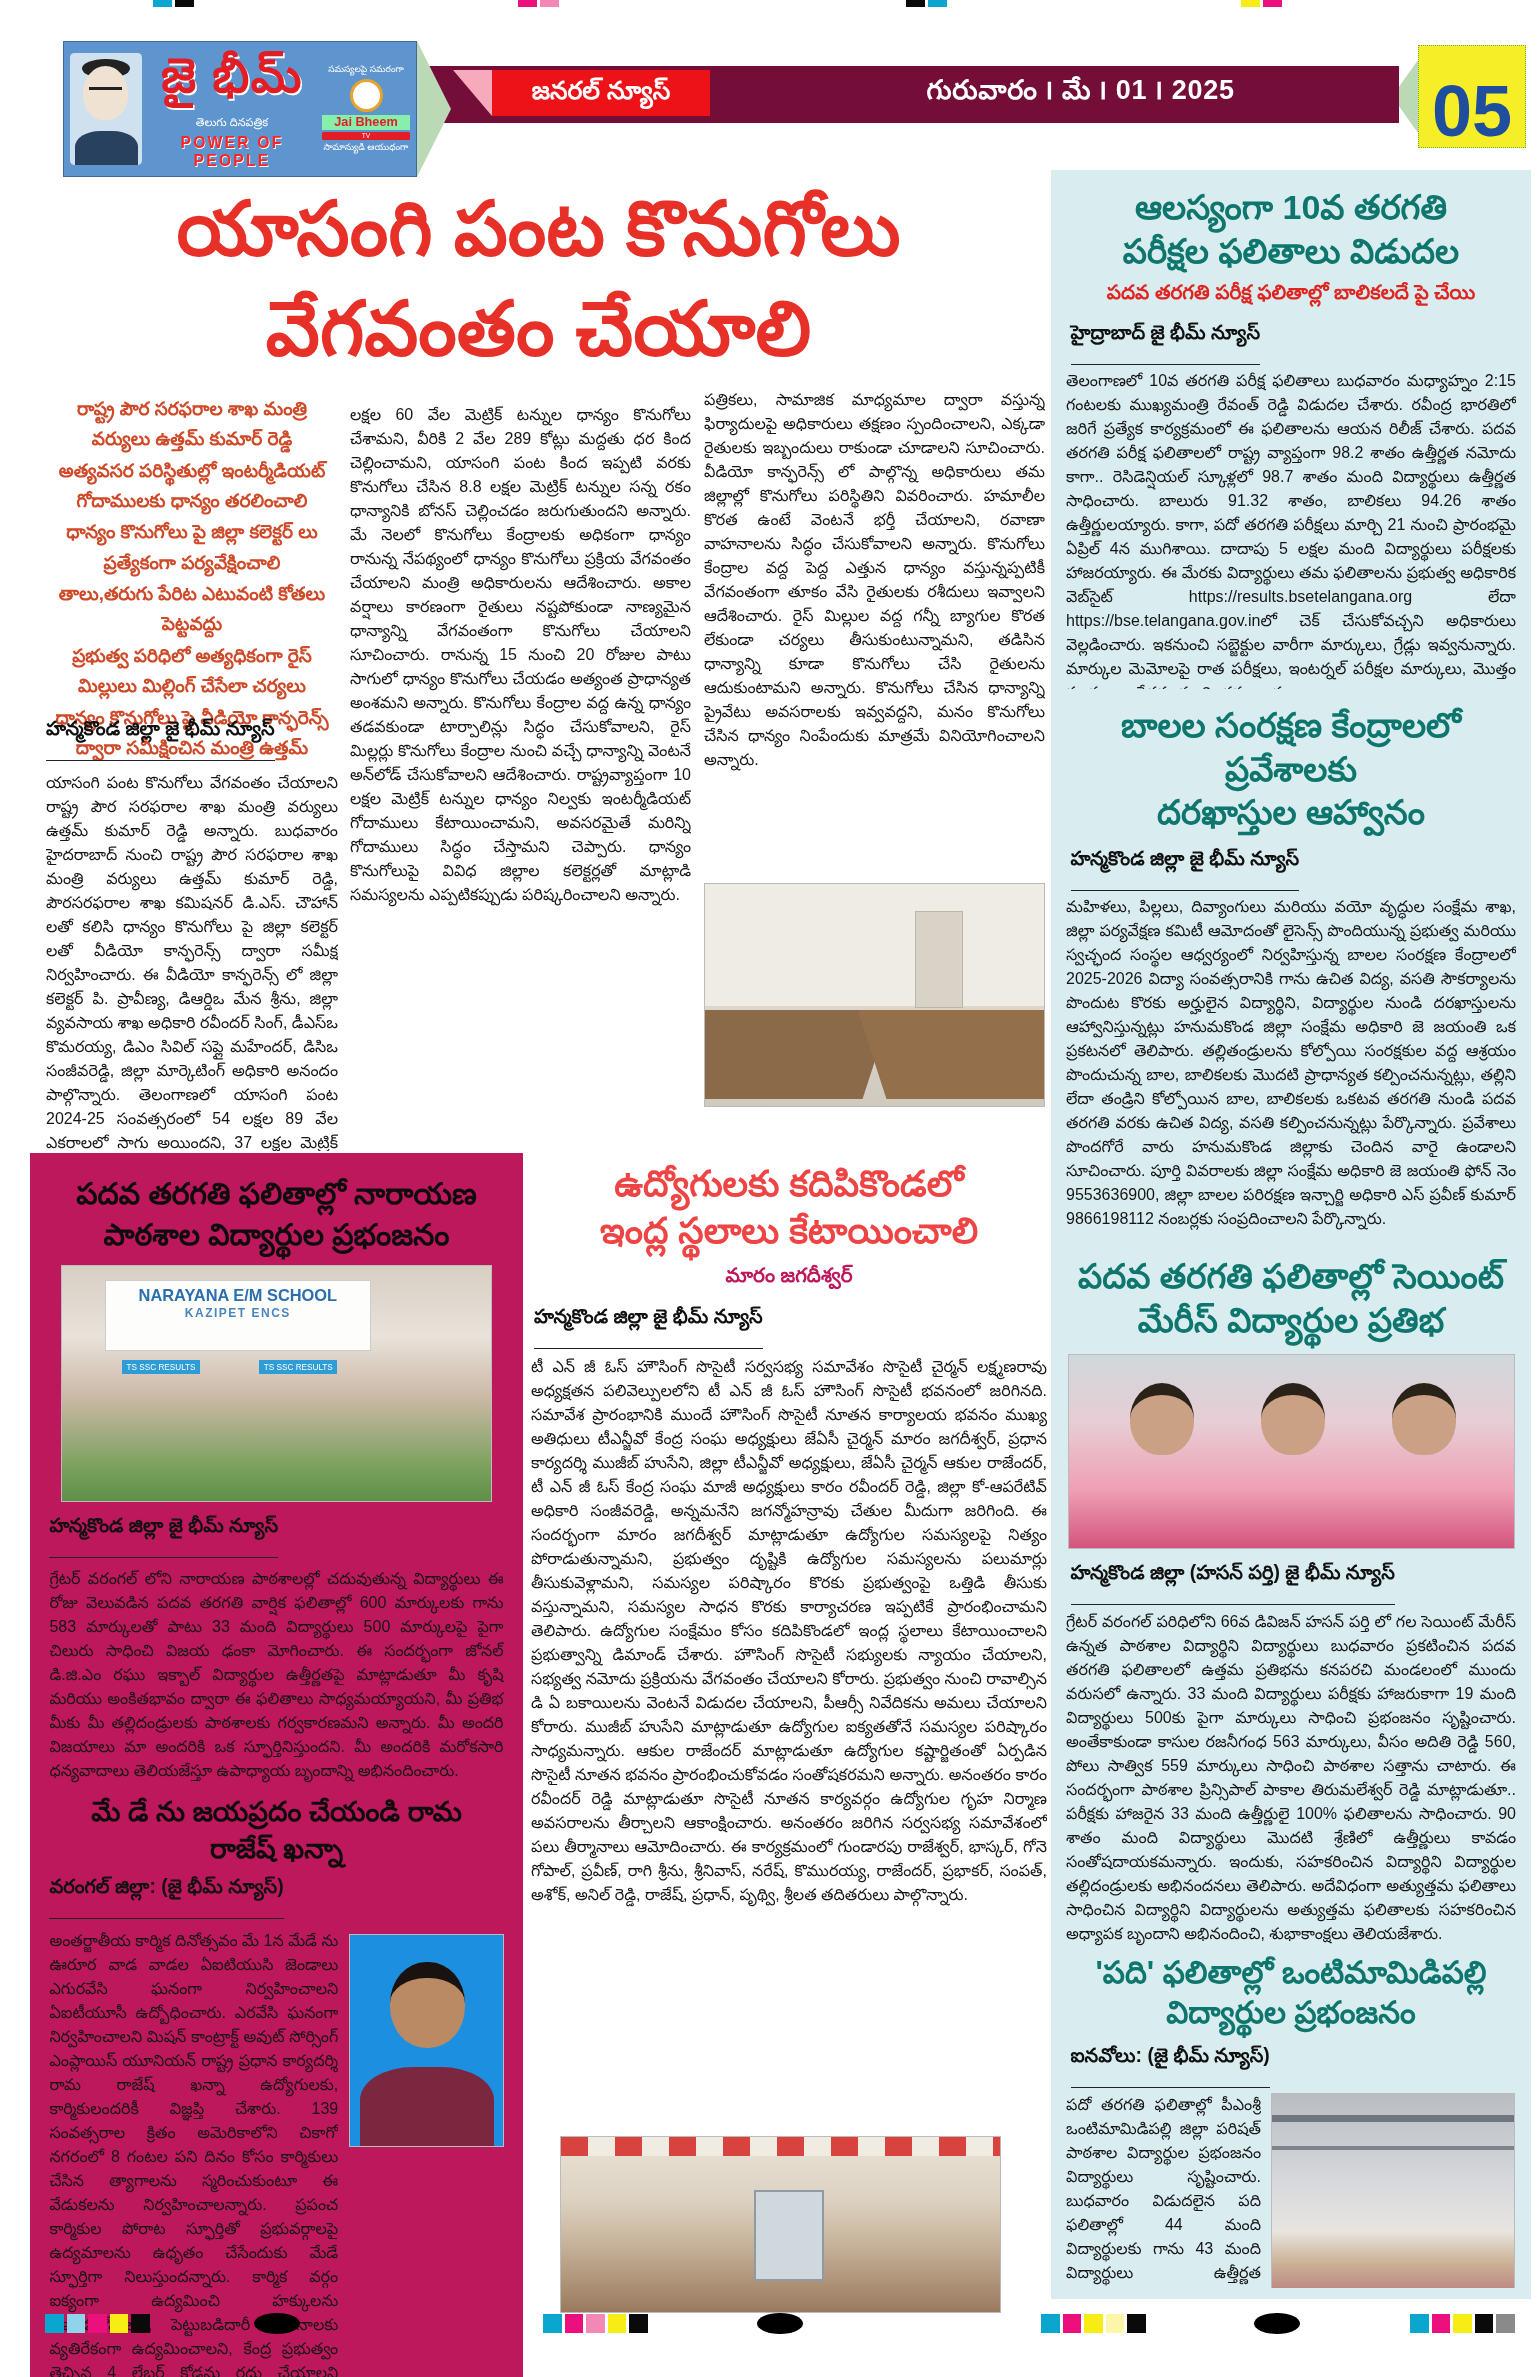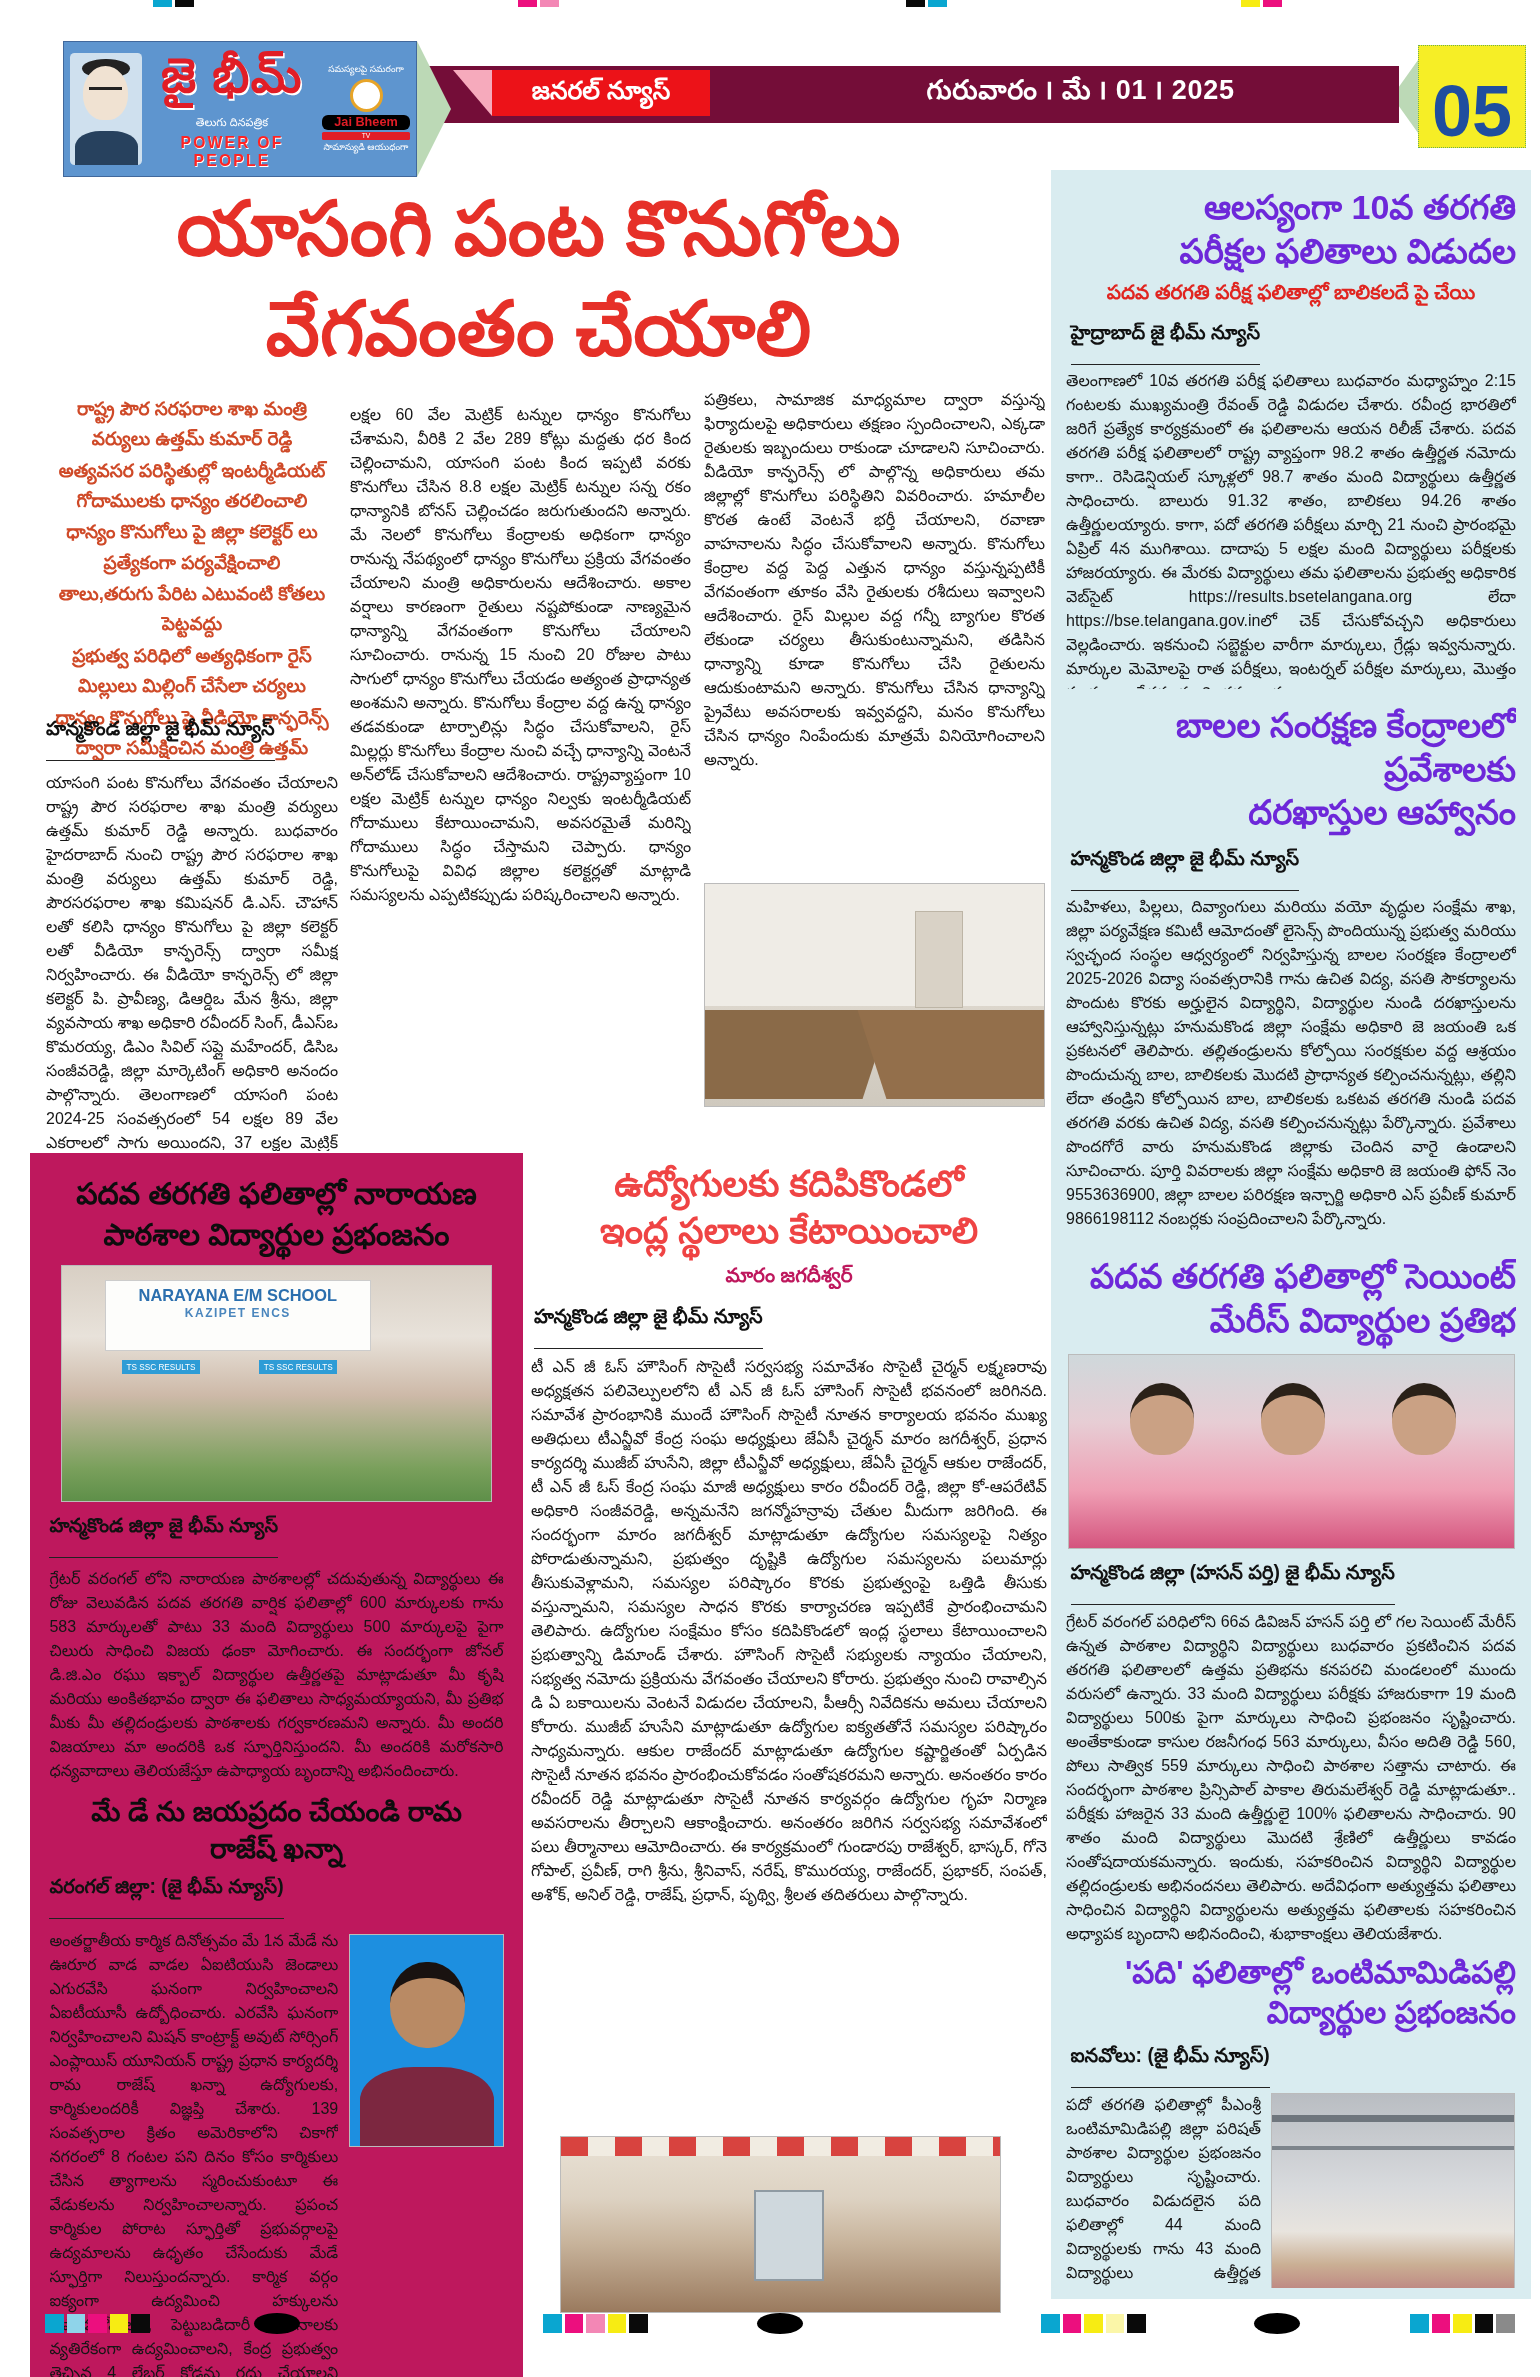--- a/index.html
+++ b/index.html
@@ -25,21 +25,21 @@
   .portrait .head { position:absolute; left:13.4px; top:13.4px; width:45px; height:54px; background:#f0e2d2; border-radius:50% 50% 45% 45%; }
   .portrait .hair { position:absolute; left:12px; top:6px; width:48px; height:19.4px; background:#222; border-radius:50%; }
   .portrait .glasses { position:absolute; left:19.4px; top:34px; width:33px; height:7.5px; border-top:3px solid #222; }
   .portrait .suit { position:absolute; left:4.5px; bottom:-4.5px; width:63px; height:39px; background:#27415e; border-radius:40% 40% 0 0; }
   #logo-mid { flex:1; text-align:center; padding:0 3px; }
   #logo-title { font-size:48px; font-weight:800; color:#e11d26; text-shadow:1.5px 1.5px 0 #fff; letter-spacing:1.5px; }
   #logo-subtitle { font-size:11.2px; color:#fff; margin-top:1.5px; }
   #logo-tagline { font-size:15.7px; font-weight:800; color:#ff2424; letter-spacing:2.2px; text-shadow:0.7px 0.7px 0 #fff; margin-top:3px; }
   #logo-right { width:88px; flex:none; text-align:center; color:#fff; font-size:9px; }
   #logo-right .ring { width:33px; height:33px; margin:3px auto; background:#fff; border:3px solid #e7a428; border-radius:50%; }
-  #logo-right .tvname { background:#000000; color:#e11d26; font-weight:800; font-size:12.7px; border-radius:6px; padding:0.7px 1.5px; margin:1.5px 0; }
+  #logo-right .tvname { background:#86efac; color:#e11d26; font-weight:800; font-size:12.7px; border-radius:0; padding:0.7px 1.5px; margin:1.5px 0; }
   #logo-right .tvtag { background:#e11d26; color:#fff; font-size:6.7px; padding:0.7px 0; border-radius:1.5px; margin-bottom:2.2px; }
 
   #band { position:absolute; left:388px; top:66px; width:1011px; height:57px; background:#740d38; z-index:1; }
   #band-wedge { position:absolute; left:453px; top:70px; width:39px; height:46px; background:#f6aabc;
           clip-path:polygon(100% 0, 100% 100%, 0 0); z-index:2; }
   #section-label { position:absolute; left:492px; top:70px; width:218px; height:46px; background:#ec1218; color:#fff;
           font-size:25px; font-weight:800; display:flex; align-items:center; justify-content:center; z-index:2; }
   #date-text { position:absolute; left:812px; top:75px; width:537px; text-align:center; color:#fff;
           font-size:27px; font-weight:700; z-index:2; letter-spacing:0.7px; }
   #pageno-wedge { position:absolute; left:1392px; top:46px; width:36px; height:101px; background:#bcd9b6;
@@ -66,21 +66,21 @@
   #meeting-photo { position:absolute; left:704px; top:883px; width:341px; height:224px;
           background:linear-gradient(180deg,#f2efe9 0%,#e9e5dd 40%,#dcd6cc 55%,#cfc9be 100%); }
   #meeting-photo .wall { position:absolute; left:0; top:0; width:100%; height:55%; background:#efece6; }
   #meeting-photo .table1 { position:absolute; left:-22.4px; bottom:7.5px; width:194px; height:89px; background:#8a6a48; transform:skewX(-18deg); }
   #meeting-photo .table2 { position:absolute; right:-22.4px; bottom:7.5px; width:194px; height:89px; background:#936f4b; transform:skewX(18deg); }
   #meeting-photo .door { position:absolute; left:62%; top:12%; width:14%; height:44%; background:#d9d2c6; border:1.5px solid #bdb5a6; }
 
   
   #right-col { position:absolute; left:1051px; top:170px; width:480px; height:2129px; background:#d9ecf0; overflow:hidden; }
   .rc-sec { position:absolute; left:15px; width:450px; overflow:hidden; }
-  .rc-headline { font-size:34px; font-weight:800; color:#6d28d9; text-align:right; line-height:1.28; }
+  .rc-headline { font-size:34px; font-weight:800; color:#0f766e; text-align:center; line-height:1.28; }
   .rc-subhead { font-size:20px; font-weight:700; color:#e02520; text-align:center; margin-top:7.5px; }
   .rc-dateline-wrap { margin:12px 0 4.5px 4.5px; }
   #girls-photo { width:447px; height:195px; margin:12px auto 4.5px auto;
           background:linear-gradient(180deg,#cfd8db 0%,#e7cdd4 35%,#ef9fb4 70%,#d4547e 100%); }
   .girlhead { position:absolute; top:28px; width:64px; height:72px; background:#caa184; border-radius:50% 50% 46% 46%; border-top:12px solid #2a2118; }
   #padi-row { display:flex; gap:10.4px; }
   #padi-row .body-text { width:195px; height:277px; flex:none; }
   #shed-photo { width:244px; height:277px; flex:none;
           background:linear-gradient(180deg,#b9bdc2 0%,#d8dadd 34%,#e8e4de 50%,#caaf94 62%,#b05a6e 82%,#8e3850 100%); }
   #shed-photo .truss { position:absolute; left:0; top:21px; width:100%; height:7.5px; background:#6f767d; }

